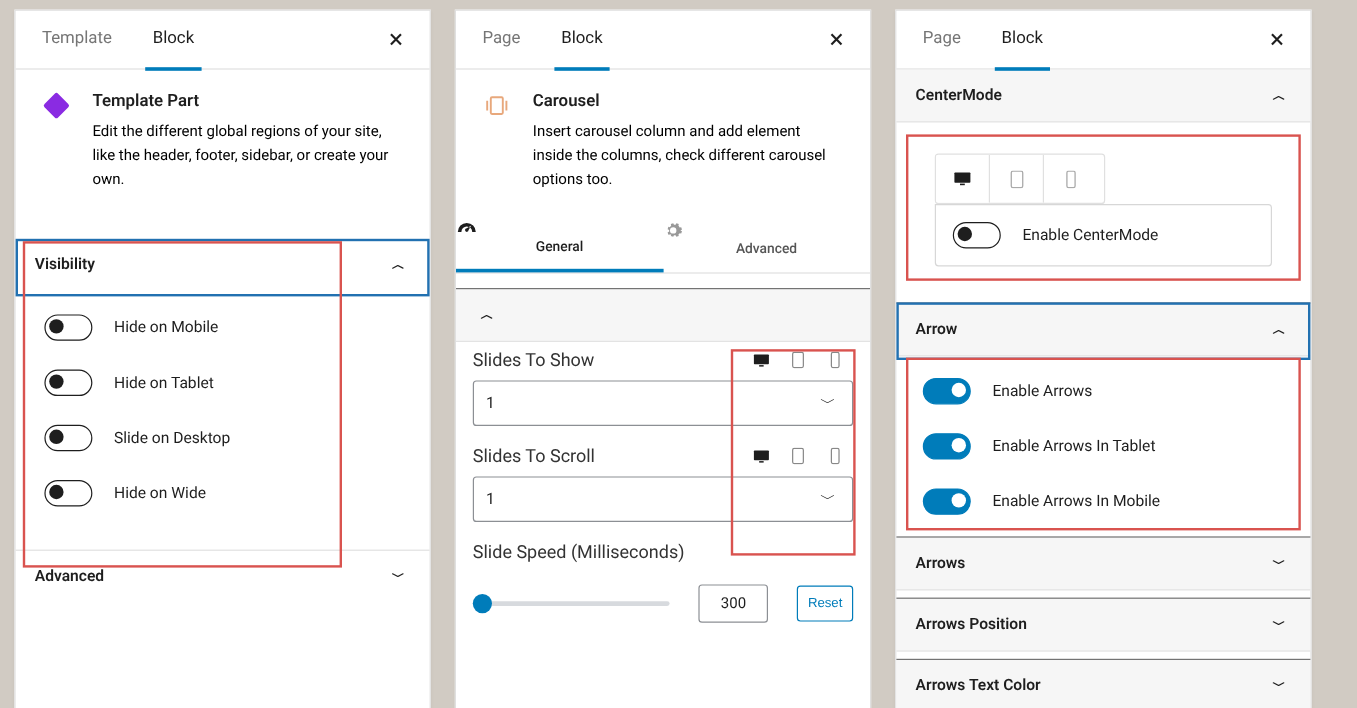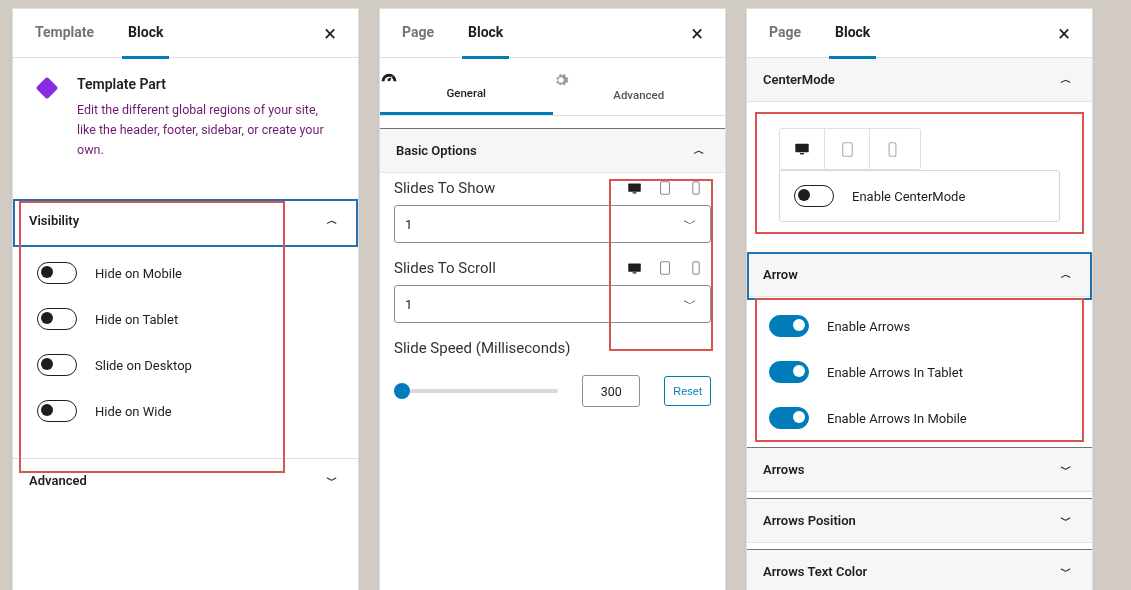--- a/index.html
+++ b/index.html
@@ -1,32 +1,32 @@
 <!DOCTYPE html>
 <html><head>
 <meta charset="utf-8">
 <style>
   html,body{margin:0;padding:0;background:#d1cbc3;font-family:-apple-system,BlinkMacSystemFont,"Segoe UI",Roboto,sans-serif;font-size:13px;color:#1e1e1e}
   .wrap{display:flex;gap:20px;padding:8px 12px;}
   .panel{background:#fff;border:1px solid #e0e0e0;width:345px;box-shadow:0 1px 3px rgba(0,0,0,.05);position:relative}
   .tabs{display:flex;align-items:center;padding:0 16px;border-bottom:1px solid #e0e0e0;height:48px}
-  .tab{padding:0 6px;height:100%;display:flex;align-items:center;color:#757575;font-weight:700;font-size:14px;cursor:pointer;border-bottom:3px solid transparent;margin-right:22px}
+  .tab{padding:0 6px;height:100%;display:flex;align-items:center;color:#757575;font-weight:400;font-size:14px;cursor:pointer;border-bottom:3px solid transparent;margin-right:22px}
   .tab.active{color:#1e1e1e;border-bottom-color:#007cba}
   .close{margin-left:auto;font-size:22px;color:#1e1e1e;cursor:pointer;font-weight:400;padding:6px}
   .sec-head{display:flex;align-items:flex-end;padding:14px 16px;font-weight:600;font-size:13px;cursor:pointer}
   .sec-head .sp{flex:1}
   .sec-head-gray{background:#f6f6f6;border-bottom:1px solid #e3e3e3;border-top:1px solid #737373}
   .chev{width:20px;text-align:center;color:#1e1e1e;font-size:11px}
   .box-hl-red{border:2px solid #d9534f;position:absolute;pointer-events:none}
   .box-hl-blue{border:2px solid #2271b1;position:absolute;pointer-events:none}
   .body{padding:16px 18px}
   .blk-title{display:flex;gap:18px;padding:18px 22px 39px}
   .blk-ic{width:24px;height:24px;flex:0 0 24px}
   .blk-title h4{margin:0 0 8px;font-size:14px;font-weight:600}
-  .blk-title p{margin:0;font-size:12.5px;color:#701a75;line-height:1.6}
+  .blk-title p{margin:0;font-size:12.5px;color:#000000;line-height:1.6}
   .toggle{display:flex;align-items:center;gap:18px;padding:12px 14px;}
   .tog{width:38px;height:20px;border:1.5px solid #1e1e1e;border-radius:12px;position:relative;background:#fff}
   .tog .knob{position:absolute;width:12px;height:12px;background:#1e1e1e;border-radius:50%;top:2.5px;left:3px}
   .tog.on{background:#007cba;border-color:#007cba}
   .tog.on .knob{background:#fff;left:auto;right:3px}
   .tablabel{color:#555;font-size:11.5px;font-weight:500}
   .subtabs{display:flex;border-bottom:1px solid #e0e0e0;margin-top:2px}
   .subtab{flex:1;text-align:center;padding:12px 0 10px;cursor:pointer;border-bottom:3px solid transparent}
   .subtab.active{border-bottom-color:#007cba}
   .subtab.active .tablabel{color:#1e1e1e}
@@ -113,20 +113,32 @@
     <span class="chev">﹀</span>
   </div>
 </div>
 
 <div class="panel">
   <div class="tabs">
     <div class="tab">Page</div>
     <div class="tab active">Block</div>
     <div class="close">×</div>
   </div>
+  <div class="blk-title" style="padding:18px 22px 10px">
+    <div class="blk-ic">
+      <svg viewBox="0 0 24 24" width="24" height="24" fill="none" stroke="#e8a87c" stroke-width="1.6">
+            <rect x="7" y="5" width="10" height="14" rx="1"></rect>
+            <path d="M4 8v8M20 8v8"></path>
+          </svg>
+    </div>
+    <div>
+      <h4>Carousel</h4>
+      <p>Insert carousel column and add element inside the columns, check different carousel options too.</p>
+    </div>
+  </div>
   <div class="subtabs">
     <div class="subtab active">
       <div>
             <svg width="18" height="14" viewBox="0 0 24 18" fill="#1e1e1e">
               <path d="M12 2a10 10 0 00-10 10h4a6 6 0 1112 0h4A10 10 0 0012 2zm0 6l5-3-3 5a2 2 0 11-2-2z"></path>
             </svg>
           </div>
       <div class="tablabel">General</div>
     </div>
     <div class="subtab">
@@ -134,21 +146,20 @@
             <svg width="16" height="16" viewBox="0 0 24 24" fill="#999">
               <path d="M12 8a4 4 0 100 8 4 4 0 000-8zm9 4l2 1-1 3-2-.5a8 8 0 01-1.5 1.5l.5 2-3 1-1-2a8 8 0 01-2 0l-1 2-3-1 .5-2A8 8 0 018 17l-2 .5-1-3 2-1a8 8 0 010-2l-2-1 1-3 2 .5A8 8 0 019.5 6L9 4l3-1 1 2a8 8 0 012 0l1-2 3 1-.5 2A8 8 0 0120 8.5l2-.5 1 3-2 1a8 8 0 010 2z"></path>
             </svg>
           </div>
       <div class="tablabel">Advanced</div>
     </div>
   </div>
 
   <div style="height:12px"></div>
   <div class="sec-head sec-head-gray">
-    <span class="sp">Basic Options</span>
     <span class="chev">︿</span>
   </div>
 
   <div style="position:relative">
     <div class="box-hl-red" style="right:12px;top:6px;width:100px;height:168px"></div>
 
     <div class="fld">
       <div class="fld-head">
         <span class="lbl">Slides To Show</span>
         <div class="devrow">

